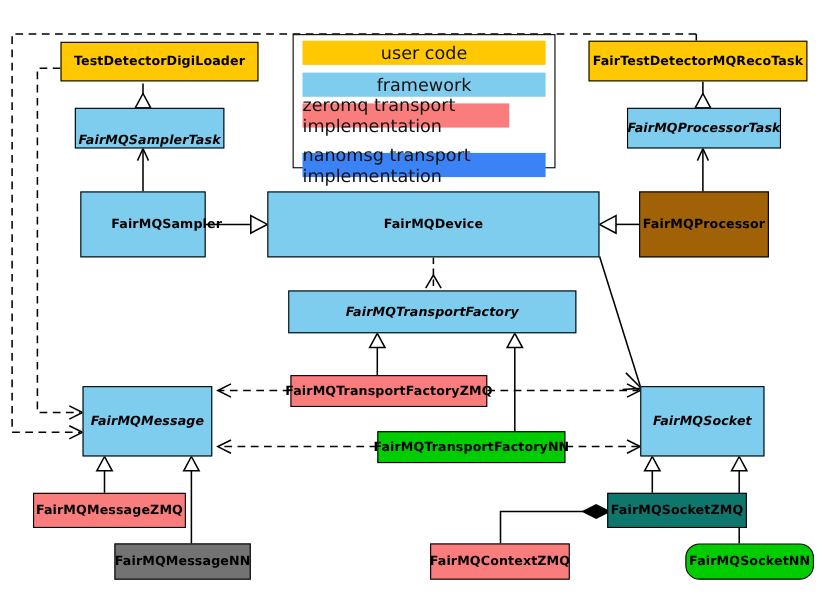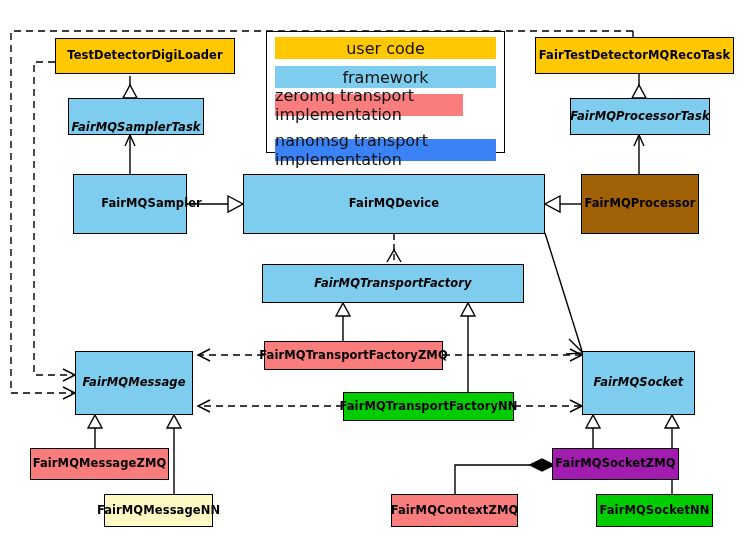--- a/index.html
+++ b/index.html
@@ -215,29 +215,29 @@
   </div>
 
   <div class="node abstract" style="left:582px;top:351px;width:113px;height:64px;background:#7fcdee;">
     <span>FairMQSocket</span>
   </div>
 
   <div class="node" style="left:30px;top:448px;width:139px;height:32px;background:#fa7d7d;">
     <span>FairMQMessageZMQ</span>
   </div>
 
-  <div class="node" style="left:104px;top:494px;width:109px;height:33px;background:#fef9c3;justify-content:center;">
+  <div class="node" style="left:104px;top:494px;width:124px;height:33px;background:#737373;justify-content:center;">
     <span>FairMQMessageNN</span>
   </div>
 
-  <div class="node" style="left:552px;top:448px;width:127px;height:32px;background:#a21caf;">
+  <div class="node" style="left:552px;top:448px;width:127px;height:32px;background:#0f766e;">
     <span>FairMQSocketZMQ</span>
   </div>
 
-  <div class="node" style="left:596px;top:494px;width:117px;height:33px;background:#00cc00;">
+  <div class="node" style="left:623px;top:494px;width:117px;height:33px;background:#00cc00;border-radius:13px;">
     <span>FairMQSocketNN</span>
   </div>
 
   <div class="node" style="left:391px;top:494px;width:127px;height:33px;background:#fa7d7d;">
     <span>FairMQContextZMQ</span>
   </div>
 
 </div>
 
 </body></html>

